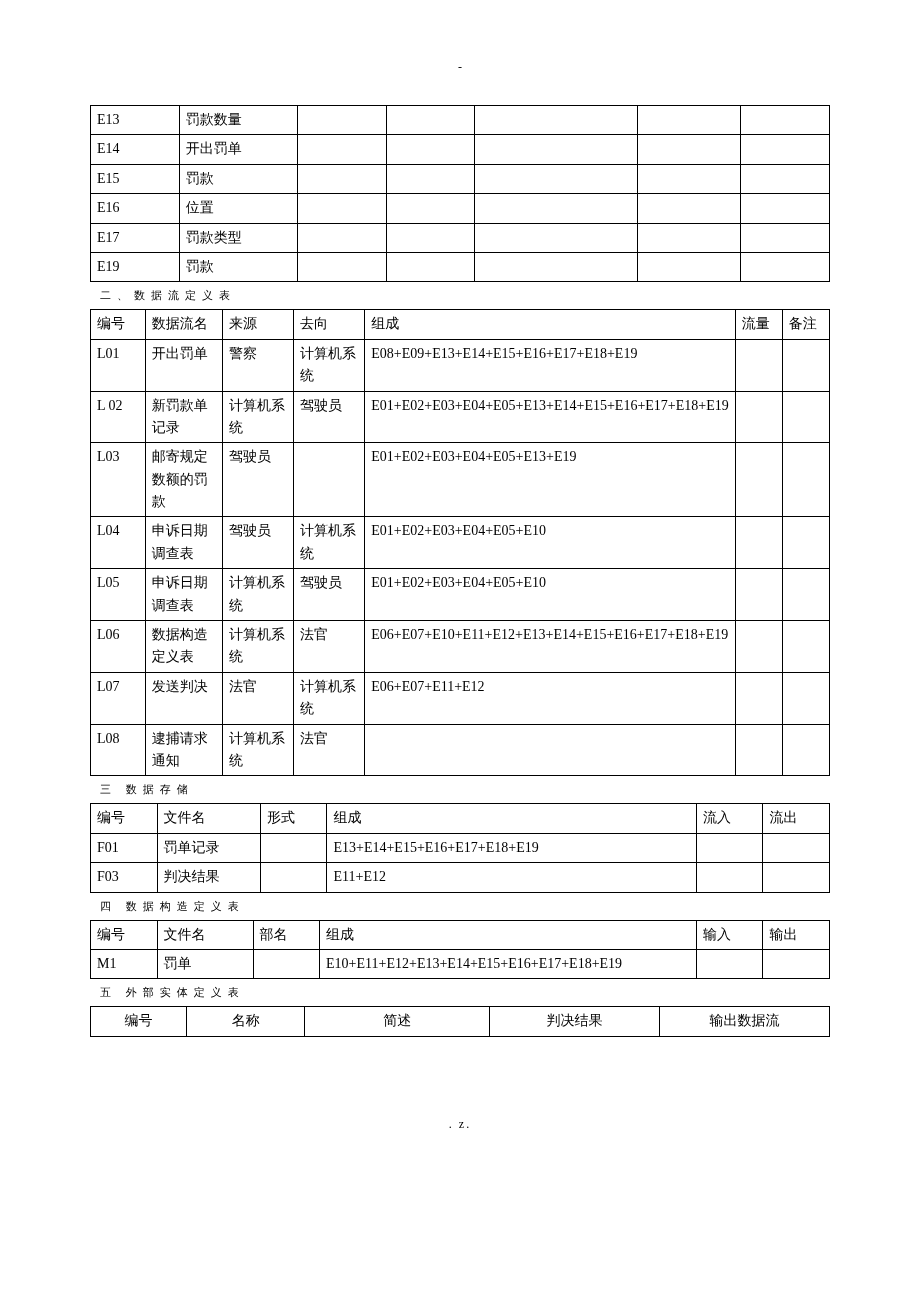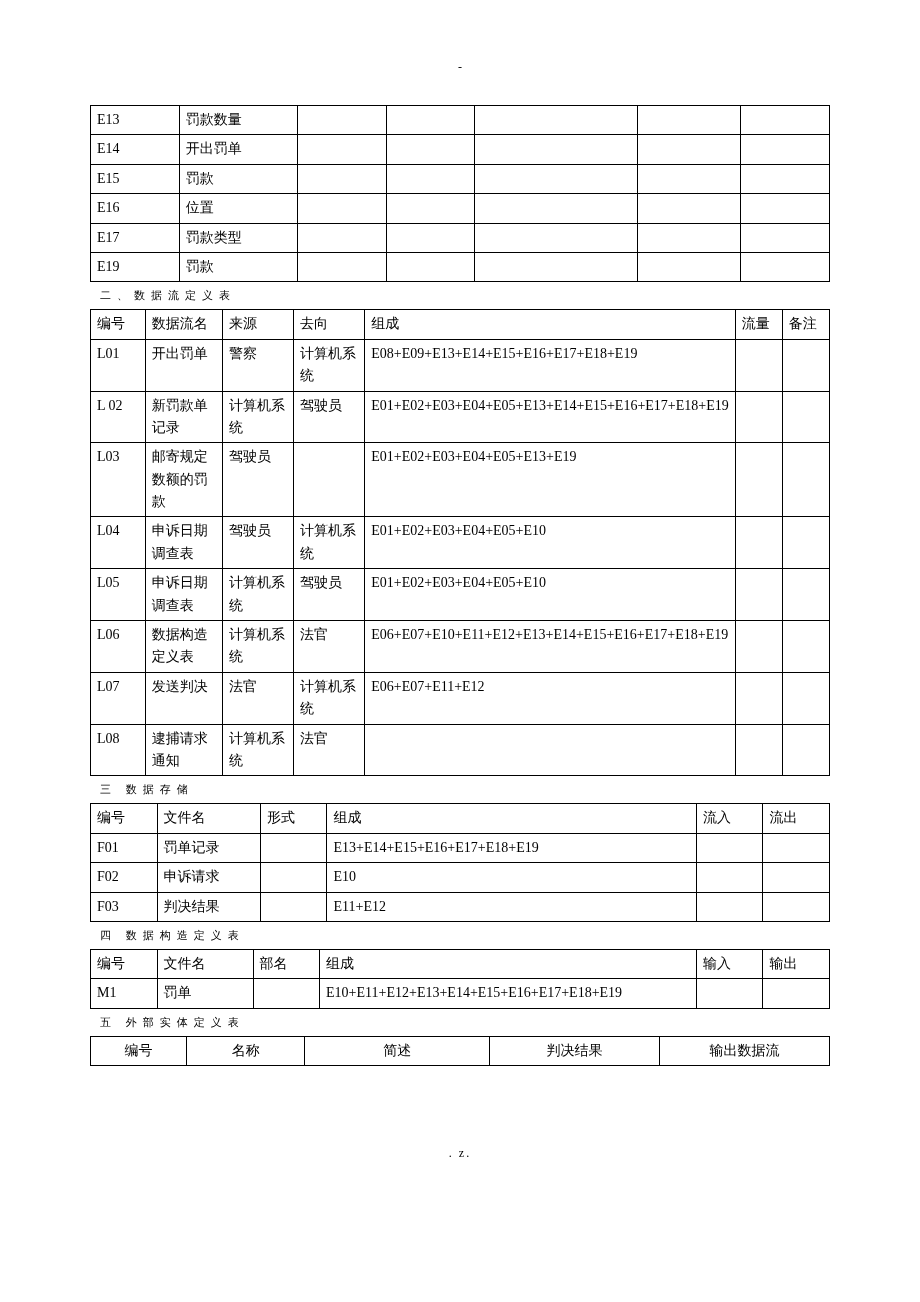--- a/index.html
+++ b/index.html
@@ -238,28 +238,20 @@
       </tr>
       <tr>
         <td>F01</td>
         <td>罚单记录</td>
         <td></td>
         <td>E13+E14+E15+E16+E17+E18+E19</td>
         <td></td>
         <td></td>
       </tr>
       <tr>
-        <td>F02</td>
-        <td>申诉请求</td>
-        <td></td>
-        <td>E10</td>
-        <td></td>
-        <td></td>
-      </tr>
-      <tr>
         <td>F03</td>
         <td>判决结果</td>
         <td></td>
         <td>E11+E12</td>
         <td></td>
         <td></td>
       </tr>
     </tbody>
 </table>
 

